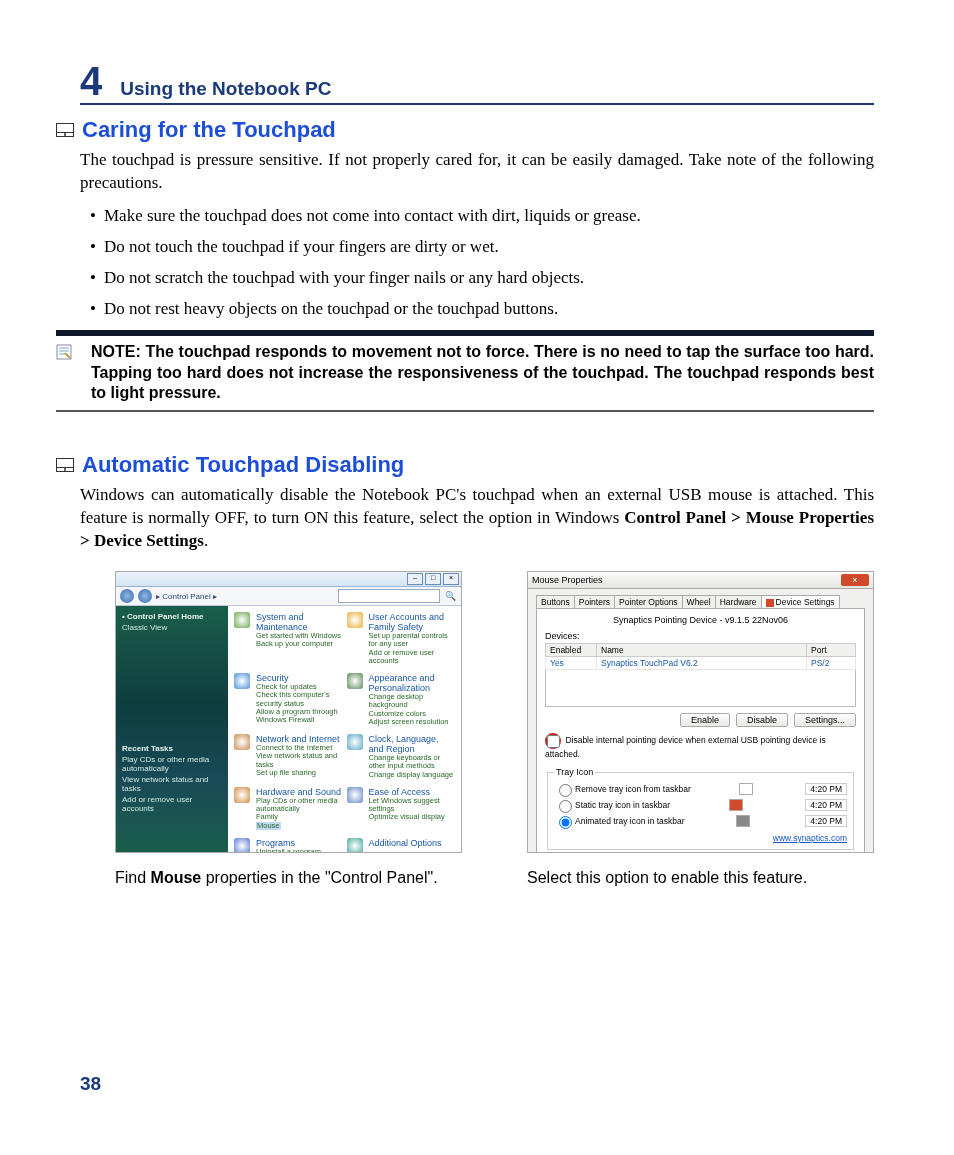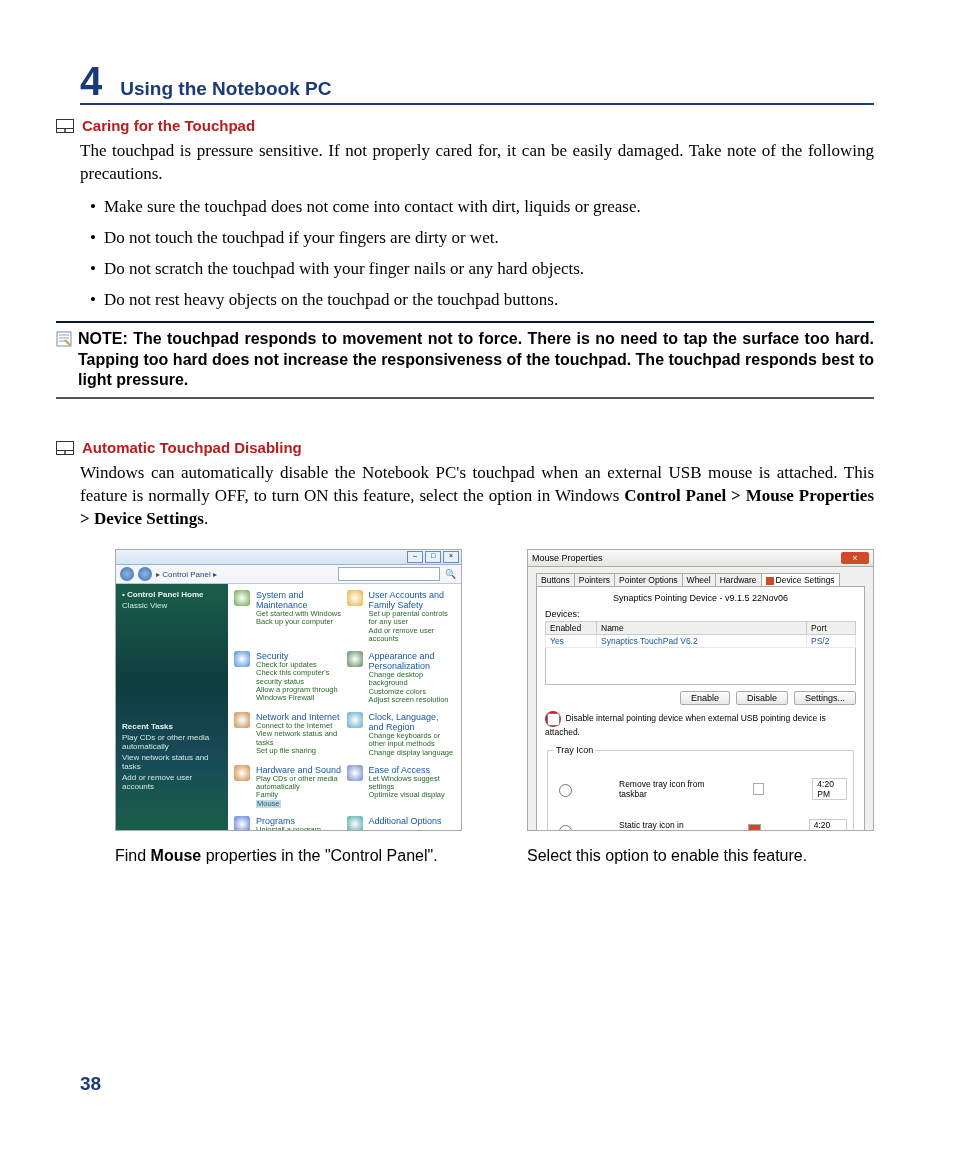--- a/index.html
+++ b/index.html
@@ -53,23 +53,23 @@
   }
   .section-icon {
     width: 18px;
     height: 14px;
     display: inline-block;
     flex-shrink: 0;
   }
   .section-icon svg { display:block; }
   .section-title {
     font-family: Arial, Helvetica, sans-serif;
-    font-size: 15px;
+    font-size: 22px;
     font-weight: bold;
-    color: #b91c1c;
+    color: #1d4ed8;
   }
   .body-text {
     font-family: "Times New Roman", Times, serif;
     font-size: 17px;
     line-height: 1.35;
     margin: 6px 0 10px 0;
     text-align: justify;
   }
   .bullet-list {
     margin: 4px 0 10px 10px;
@@ -82,26 +82,26 @@
     margin: 11px 0;
     position: relative;
     padding-left: 14px;
   }
   .bullet-list li::before {
     content: "•";
     position: absolute;
     left: 0;
   }
   .note-block {
-    border-top: 2px solid #0f172a;
+    border-top: 6px solid #0f172a;
     border-bottom: 2px solid #555;
     padding: 6px 0;
     margin: 6px 0 6px -24px;
     display: flex;
-    gap: 4px;
+    gap: 17px;
   }
   .note-icon {
     width: 18px;
     flex-shrink: 0;
     padding-top: 2px;
   }
   .note-text {
     font-family: Arial, Helvetica, sans-serif;
     font-size: 16px;
     font-weight: bold;
@@ -210,21 +210,21 @@
   .mp-btnrow { display:flex; justify-content:flex-end; gap:6px; margin-top:6px;}
   .mp-btn { border:1px solid #aaa; background:linear-gradient(#fdfdfd,#e8e8e6); padding:1px 10px; font-size:9px; border-radius:2px;}
   .mp-check-row { font-size:8.5px; margin-top:6px; }
   .mp-check-circle {
     display:inline-block;width:12px;height:12px;border:2px solid #c22;border-radius:50%;
     vertical-align:middle; margin-right:2px; position:relative;
   }
   .mp-check-circle input { position:absolute; left:0; top:0; margin:0;}
   .mp-fieldset { border:1px solid #ccc; margin-top:8px; padding:4px 6px 6px 6px;}
   .mp-fieldset legend { font-size:9px; padding:0 2px;}
-  .mp-tray-row { display:flex; align-items:center; font-size:8.5px; margin:19px 0;gap:44px;}
+  .mp-tray-row { display:flex; align-items:center; font-size:8.5px; margin:0 0;}
   .mp-tray-row .time { margin-left:auto; border:1px solid #ccc; padding:0 4px; font-size:8.5px; background:#fff;}
   .mp-tray-row .swatch { width:12px;height:10px;margin-right:4px;display:inline-block;}
   .mp-link { text-align:right; font-size:8.5px; margin-top:4px;}
   .mp-link a { color:#1858c8; text-decoration:underline;}
   .bold { font-weight: bold; }
 </style>
 </head>
 <body>
 
 <div class="page">

